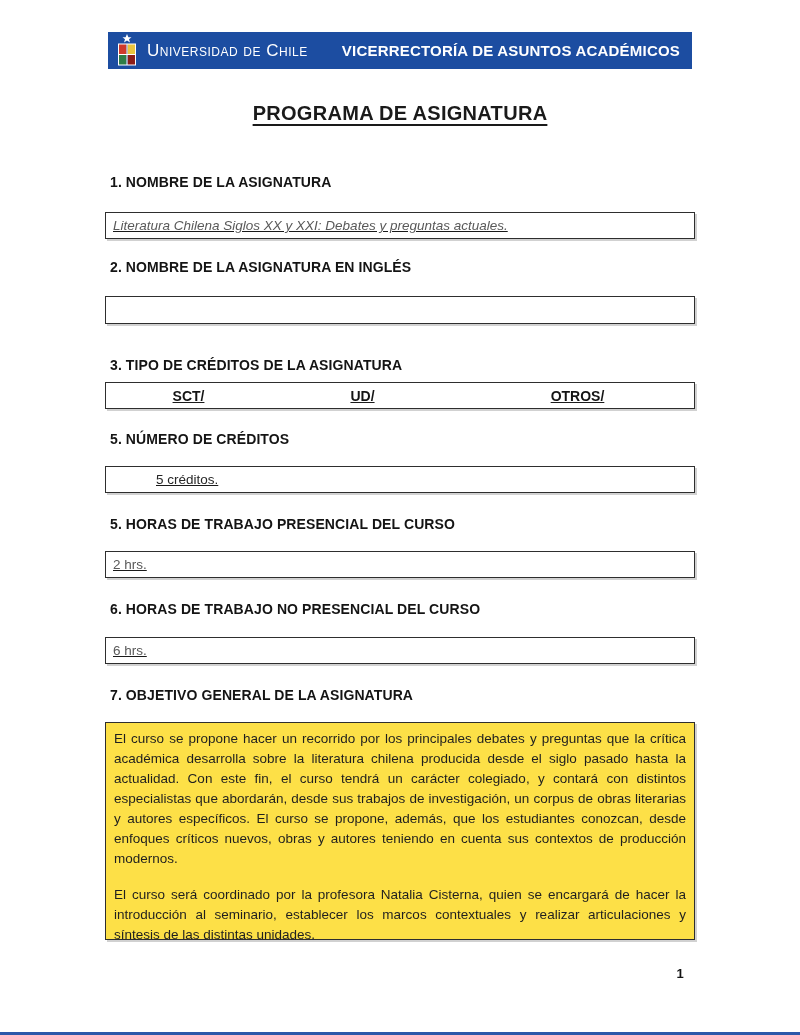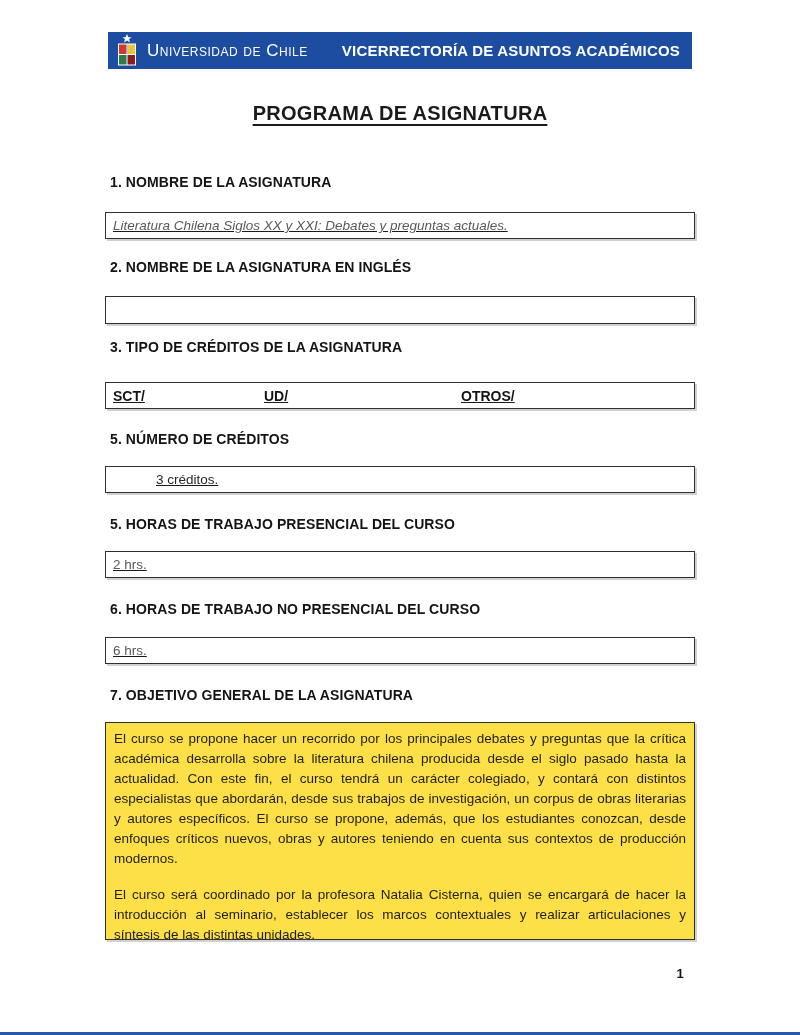--- a/index.html
+++ b/index.html
@@ -62,21 +62,21 @@
     position: absolute;
     left: 110px;
     width: 585px;
     font-size: 14px;
     font-weight: 700;
     color: #141414;
     letter-spacing: 0.1px;
   }
   #h1 { top: 174px; }
   #h2 { top: 259px; }
-  #h3 { top: 339px; }
+  #h3 { top: 357px; }
   #h4 { top: 431px; }
   #h5 { top: 516px; }
   #h6 { top: 601px; }
   #h7 { top: 687px; }
 
   
   .field-box {
     position: absolute;
     left: 105px;
     width: 590px;
@@ -85,21 +85,21 @@
     box-shadow: 2px 2px 0 rgba(0,0,0,0.18);
     background: #ffffff;
     display: flex;
     align-items: center;
     font-size: 13.5px;
     overflow: hidden;
     text-decoration: underline;
   }
   #b1 { top: 212px; }
   #b2 { top: 296px; height: 28px; }
-  #b3 { top: 382px; }
+  #b3 { top: 382px; text-align: center; }
   #b4 { top: 466px; }
   #b5 { top: 551px; }
   #b6 { top: 637px; }
 
   .val-gray-italic { color: #595959; font-style: italic; padding-left: 7px; }
   .val-gray        { color: #595959; padding-left: 7px; }
   .val-indent      { color: #262626; padding-left: 50px; }
 
   .credit-row { display: flex; width: 100%; padding-left: 7px; font-weight: 700; color: #141414; font-size: 14px; }
   .credit-sct   { width: 151px; }
@@ -183,21 +183,21 @@
   <div id="b3" class="field-box">
     <div class="credit-row">
       <span class="credit-sct">SCT/</span>
       <span class="credit-ud">UD/</span>
       <span class="credit-otros">OTROS/</span>
     </div>
   </div>
 
   <div id="h4" class="sec-heading">5. NÚMERO DE CRÉDITOS</div>
   <div id="b4" class="field-box">
-    <span class="val-indent">3 créditos.</span>
+    <span class="val-indent">5 créditos.</span>
   </div>
 
   <div id="h5" class="sec-heading">5. HORAS DE TRABAJO PRESENCIAL DEL CURSO</div>
   <div id="b5" class="field-box">
     <span class="val-gray">2 hrs.</span>
   </div>
 
   <div id="h6" class="sec-heading">6. HORAS DE TRABAJO NO PRESENCIAL DEL CURSO</div>
   <div id="b6" class="field-box">
     <span class="val-gray">6 hrs.</span>

